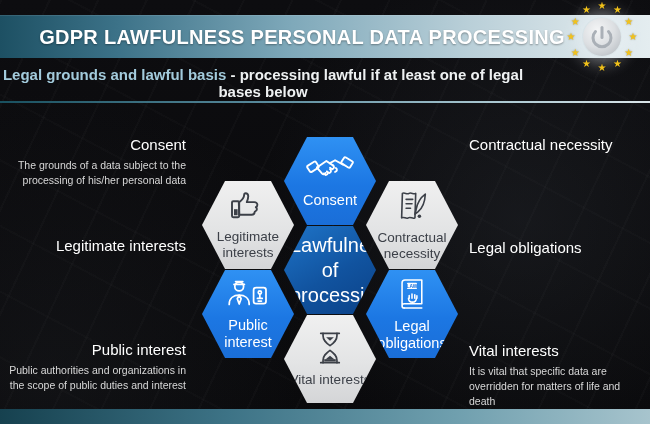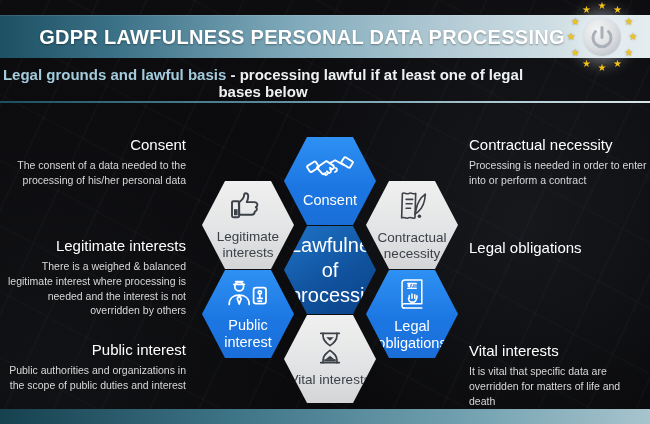--- a/index.html
+++ b/index.html
@@ -115,34 +115,32 @@
     </div>
 
   <div class="subtitle">
     <span class="sub-hl">Legal grounds and lawful basis</span>
     <span class="sub-rest">- processing lawful if at least one of legal bases below</span>
   </div>
   <div class="divider"></div>
 
   <div class="lpanel" style="top:136px">
     <div class="panel-title">Consent</div>
-    <div class="panel-body">The consent of a data needed to the processing of his/her personal data</div>
+    <div class="panel-body">The grounds of a data subject to the processing of his/her personal data</div>
   </div>
   <div class="lpanel" style="top:237px">
     <div class="panel-title">Legitimate interests</div>
-    <div class="panel-body">There is a weighed &amp; balanced legitimate interest where processing is needed and the interest is not overridden by others</div>
   </div>
   <div class="lpanel" style="top:341px">
     <div class="panel-title">Public interest</div>
     <div class="panel-body">Public authorities and organizations in the scope of public duties and interest</div>
   </div>
 
   <div class="rpanel" style="top:136px">
     <div class="panel-title">Contractual necessity</div>
-    <div class="panel-body">Processing is needed in order to enter into or perform a contract</div>
   </div>
   <div class="rpanel" style="top:239px">
     <div class="panel-title">Legal obligations</div>
   </div>
   <div class="rpanel" style="top:342px">
     <div class="panel-title">Vital interests</div>
     <div class="panel-body">It is vital that specific data are overridden for matters of life and death</div>
   </div>
 
   <div class="hex hex-blue hx-consent">

